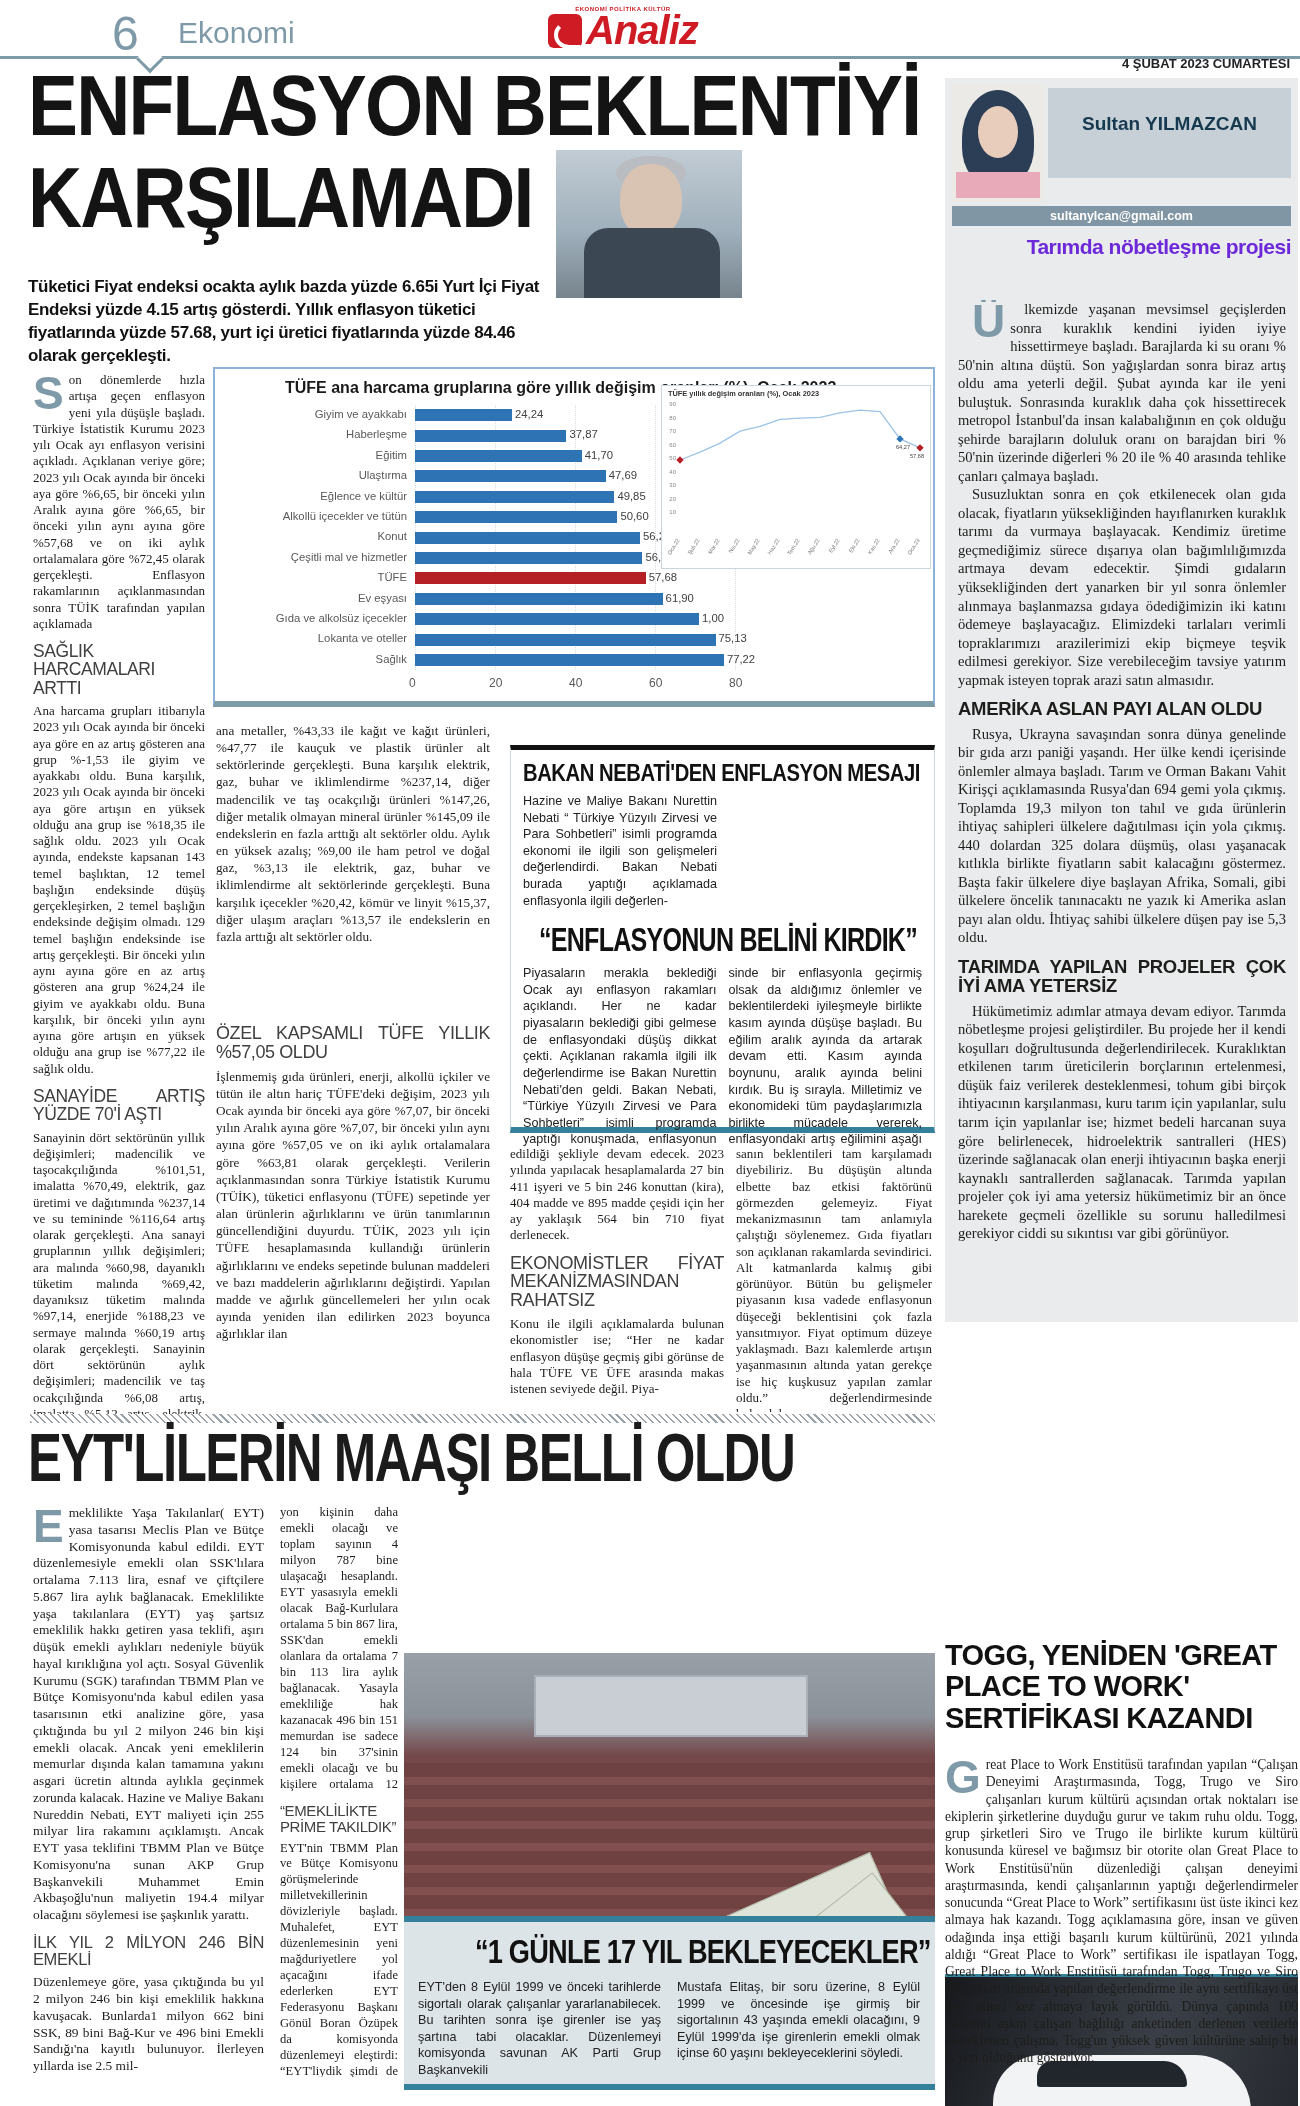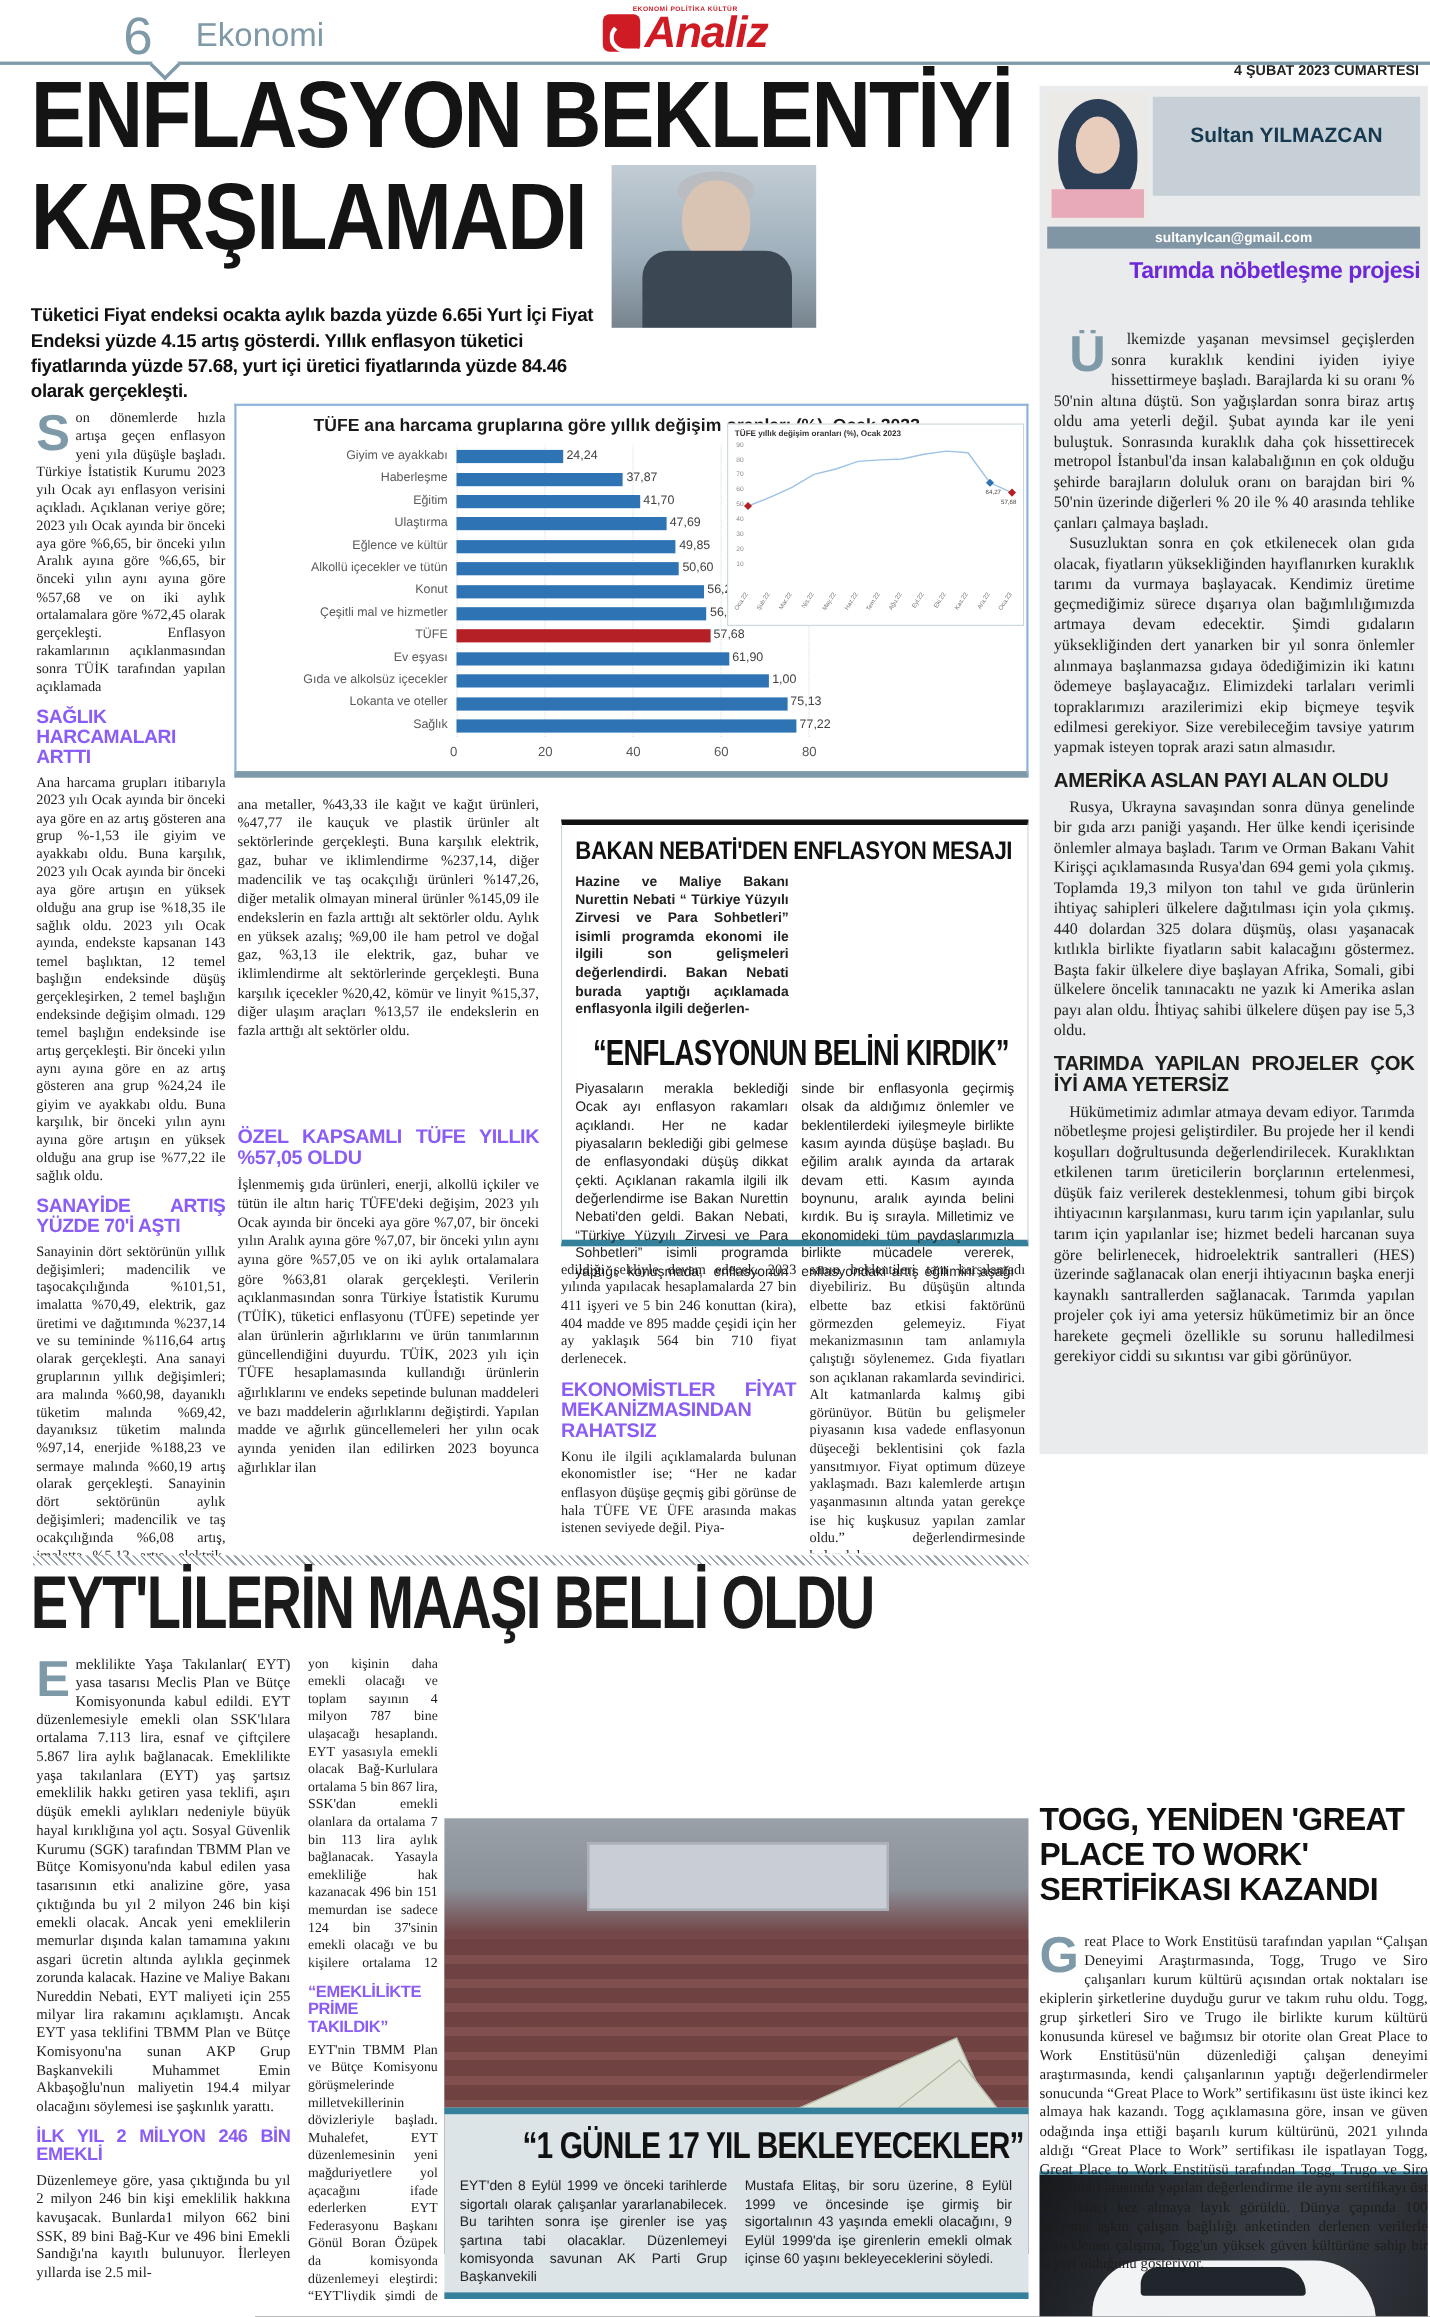--- a/index.html
+++ b/index.html
@@ -3,21 +3,21 @@
 <meta charset="utf-8">
 <style>
   html,body{margin:0;padding:0;background:#888;}
   #canvas{position:relative;width:1300px;height:2106px;background:#ffffff;margin:0 auto;overflow:hidden;
           font-family:"Liberation Serif",serif;color:#1d1d1b;}
   .abs{position:absolute;}
   .sans{font-family:"Liberation Sans",sans-serif;}
   .jtext{text-align:justify;}
   .squeeze{display:inline-block;transform-origin:0 50%;white-space:nowrap;}
   .bigHead{font-family:"Liberation Sans",sans-serif;font-weight:700;color:#141414;letter-spacing:-2px;line-height:.92;}
-  .subH{font-family:"Liberation Sans",sans-serif;font-weight:700;color:#8b5cf6;letter-spacing:-.4px;line-height:1.05;margin:10px 0 6px 0;}
+  .subH{font-family:"Liberation Sans",sans-serif;font-weight:400;color:#404040;letter-spacing:-.4px;line-height:1.05;margin:10px 0 6px 0;}
   p{margin:0 0 7px 0;}
   .body13{font-size:13px;line-height:1.25;}
   .dropcap{float:left;font-weight:700;color:#7e99a8;font-family:"Liberation Sans",sans-serif;
            font-size:46px;line-height:.8;padding:3px 5px 0 0;}
   .clip{overflow:hidden;}
   
   .pageno{font-size:48px;color:#7e99a8;font-family:"Liberation Sans",sans-serif;}
   .section{font-size:30px;color:#7e99a8;font-family:"Liberation Sans",sans-serif;}
   .rule{position:absolute;left:0;top:56px;width:1300px;height:3px;background:#7e99a8;}
   .notch{position:absolute;left:140px;top:49px;width:17px;height:17px;background:#fff;
@@ -219,21 +219,21 @@
   <div class="abs clip jtext" style="left:216px;top:722px;width:274px;height:692px;font-size:13.2px;line-height:1.3;">
     <p style="min-height:292px;">ana metaller, %43,33 ile kağıt ve kağıt ürünleri, %47,77 ile kauçuk ve plastik ürünler alt sektörlerinde gerçekleşti. Buna karşılık elektrik, gaz, buhar ve iklimlendirme %237,14, diğer madencilik ve taş ocakçılığı ürünleri %147,26, diğer metalik olmayan mineral ürünler %145,09 ile endekslerin en fazla arttığı alt sektörler oldu. Aylık en yüksek azalış; %9,00 ile ham petrol ve doğal gaz, %3,13 ile elektrik, gaz, buhar ve iklimlendirme alt sektörlerinde gerçekleşti. Buna karşılık içecekler %20,42, kömür ve linyit %15,37, diğer ulaşım araçları %13,57 ile endekslerin en fazla arttığı alt sektörler oldu.</p>
     <h3 class="subH" style="font-size:18px;">ÖZEL KAPSAMLI TÜFE YILLIK %57,05 OLDU</h3>
     <p>İşlenmemiş gıda ürünleri, enerji, alkollü içkiler ve tütün ile altın hariç TÜFE'deki değişim, 2023 yılı Ocak ayında bir önceki aya göre %7,07, bir önceki yılın Aralık ayına göre %7,07, bir önceki yılın aynı ayına göre %57,05 ve on iki aylık ortalamalara göre %63,81 olarak gerçekleşti. Verilerin açıklanmasından sonra Türkiye İstatistik Kurumu (TÜİK), tüketici enflasyonu (TÜFE) sepetinde yer alan ürünlerin ağırlıklarını ve ürün tanımlarının güncellendiğini duyurdu. TÜİK, 2023 yılı için TÜFE hesaplamasında kullandığı ürünlerin ağırlıklarını ve endeks sepetinde bulunan maddeleri ve bazı maddelerin ağırlıklarını değiştirdi. Yapılan madde ve ağırlık güncellemeleri her yılın ocak ayında yeniden ilan edilirken 2023 boyunca ağırlıklar ilan</p>
   </div>
 
   <div class="abs" id="nebati-box" style="left:510px;top:745px;width:425px;height:388px;box-sizing:border-box;padding:6px 12px;">
     <h2 class="sans" style="margin:4px 0 6px 0;font-size:23px;letter-spacing:-.5px;color:#111;">
       <span class="squeeze" style="transform:scaleX(.88);">BAKAN NEBATİ'DEN ENFLASYON MESAJI</span>
     </h2>
-    <div style="display:flex;gap:12px;font-weight:bold;">
+    <div style="display:flex;gap:12px;">
       <div class="boxsans" style="width:194px;">Hazine ve Maliye Bakanı Nurettin Nebati “ Türkiye Yüzyılı Zirvesi ve Para Sohbetleri” isimli programda ekonomi ile ilgili son gelişmeleri değerlendirdi. Bakan Nebati burada yaptığı açıklamada enflasyonla ilgili değerlen-</div>
     </div>
     <h2 class="sans" style="margin:12px 0 6px 16px;font-size:33px;letter-spacing:-1px;color:#111;">
       <span class="squeeze" style="transform:scaleX(.76);">“ENFLASYONUN BELİNİ KIRDIK”</span>
     </h2>
     <div style="display:flex;gap:12px;">
       <div class="boxsans clip" style="width:194px;height:185px;">Piyasaların merakla beklediği Ocak ayı enflasyon rakamları açıklandı. Her ne kadar piyasaların beklediği gibi gelmese de enflasyondaki düşüş dikkat çekti. Açıklanan rakamla ilgili ilk değerlendirme ise Bakan Nurettin Nebati'den geldi. Bakan Nebati, “Türkiye Yüzyılı Zirvesi ve Para Sohbetleri” isimli programda yaptığı konuşmada, enflasyonun daha da ineceğini söyledi. Nebati konu hakkında “2022 yılını küresel sarsıntıların gölge-</div>
       <div class="boxsans clip" style="width:194px;height:185px;">sinde bir enflasyonla geçirmiş olsak da aldığımız önlemler ve beklentilerdeki iyileşmeyle birlikte kasım ayında düşüşe başladı. Bu eğilim aralık ayında da artarak devam etti. Kasım ayında boynunu, aralık ayında belini kırdık. Bu iş sırayla. Milletimiz ve ekonomideki tüm paydaşlarımızla birlikte mücadele vererek, enflasyondaki artış eğilimini aşağı yönlü çevirmeyi hep birlikte başardık.” değerlendirmesini yaptı.</div>
     </div>
   </div>

